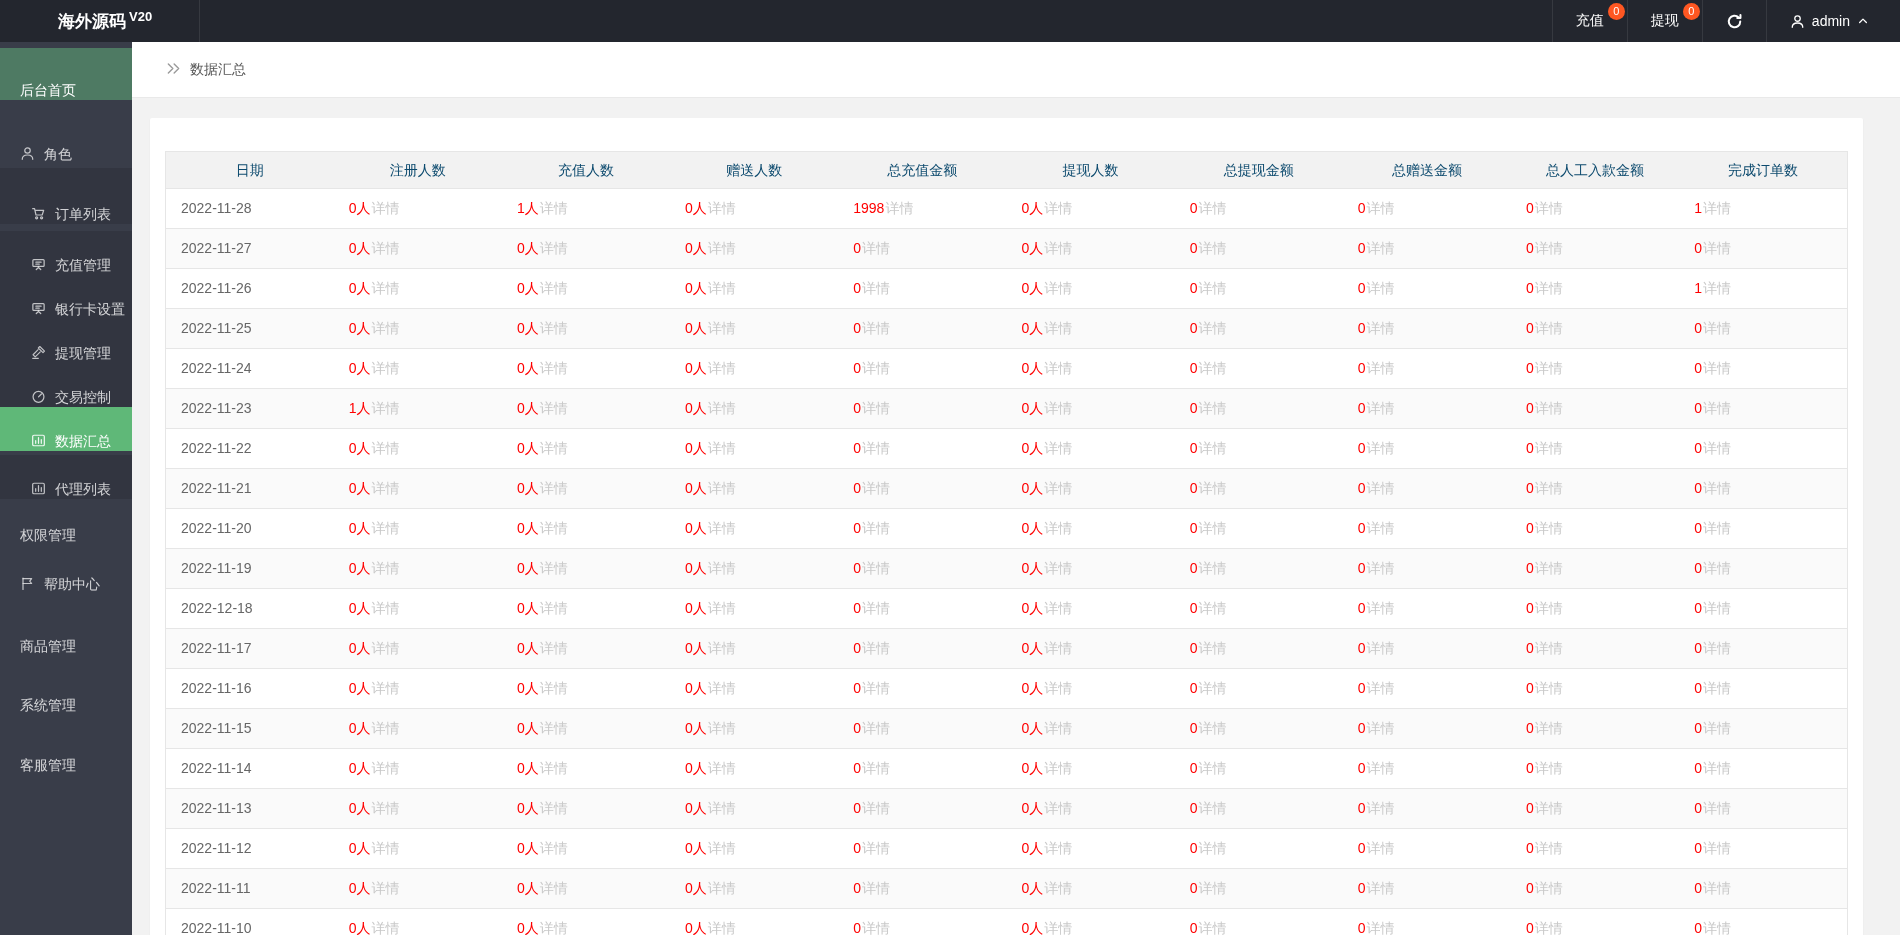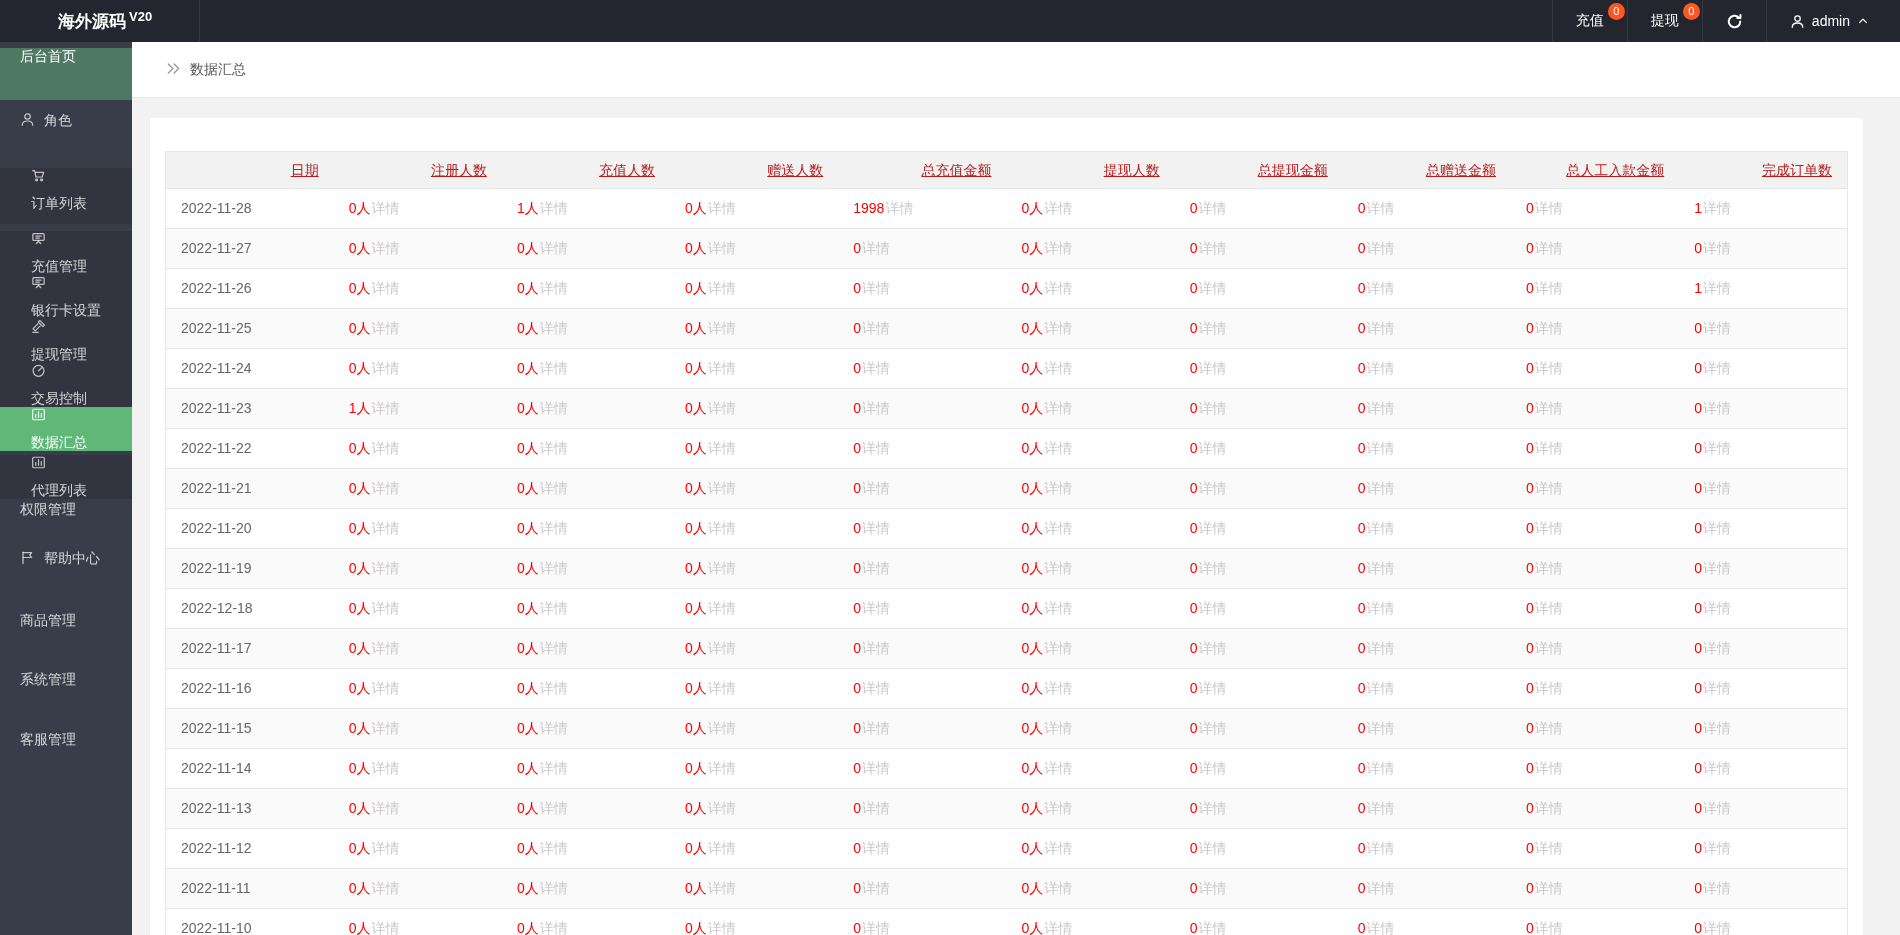--- a/index.html
+++ b/index.html
@@ -20,23 +20,23 @@
     border-left:1px solid rgba(255,255,255,.09); }
   .badge { position:absolute; top:3px; right:2px; min-width:17px; height:17px;
     background:#ff5722; color:#fff; font-size:11px; line-height:17px;
     text-align:center; border-radius:9px; padding:0 4px; }
   .tb-user { gap:7px; }
   .tb-user svg, .tb-refresh svg { display:block; }
 
   
   .sidebar { position:fixed; top:42px; left:0; width:132px; height:893px;
     background:#393d49; z-index:40; }
-  .side-item { display:flex; align-items:flex-start; gap:9px; padding-left:20px;
+  .side-item { display:flex; align-items:flex-end; gap:9px; padding-left:20px;
     color:rgba(255,255,255,.78); font-size:14px; cursor:pointer; }
-  .side-item.sub { padding-left:31px; background:rgba(0,0,0,.12);flex-direction:column; }
+  .side-item.sub { padding-left:31px; background:rgba(0,0,0,.12); }
   .side-item.home { background:#4e7a63; color:#fff; }
   .side-item.active { background:#5FB878; color:#fff; }
   .side-item svg { flex:none; opacity:.9; }
 
   .side-item:nth-child(1){ margin-top:6px;  height:52px; }
   .side-item:nth-child(2){ margin-top:12px; height:52px; }
   .side-item:nth-child(3){ margin-top:4px;  height:56px; }
   .side-item:nth-child(4){ margin-top:7px;  height:44px; }
   .side-item:nth-child(5){ height:44px; }
   .side-item:nth-child(6){ height:44px; }
@@ -55,23 +55,23 @@
   .breadcrumb-bar { height:56px; background:#fff; border-bottom:1px solid #e9e9e9;
     display:flex; align-items:center; gap:9px; padding-left:34px;
     color:#555; font-size:14px; }
   .breadcrumb-bar svg { color:#9a9a9a; }
   .content { padding:20px 37px 20px 18px; }
   .card { background:#fff; border-radius:2px; box-shadow:0 1px 2px rgba(0,0,0,.06);
     padding:33px 15px 15px; }
 
   table { width:100%; border-collapse:collapse; table-layout:fixed;
     border:1px solid #e6e6e6; font-size:14px; }
-  th { background:#f2f2f2; text-align:right; font-weight:normal; color:#b91c1c;
+  th { background:#f2f2f2; text-align:center; font-weight:normal; color:#0c4a6e;
     padding:9px 15px; line-height:18px; border-bottom:1px solid #e6e6e6;
-    white-space:nowrap; overflow:hidden;text-decoration:underline; }
+    white-space:nowrap; overflow:hidden; }
   td { padding:11px 15px; line-height:17px; color:#666;
     border-bottom:1px solid #e6e6e6; white-space:nowrap; overflow:hidden; }
   tbody tr:nth-child(even) { background:#fafafa; }
   .num { color:#ff0000; }
   .detail { color:#c9c9c9; cursor:pointer; margin-left:1px; text-decoration:none; }
 </style>
 </head>
 <body>
 
 <header class="topbar">

